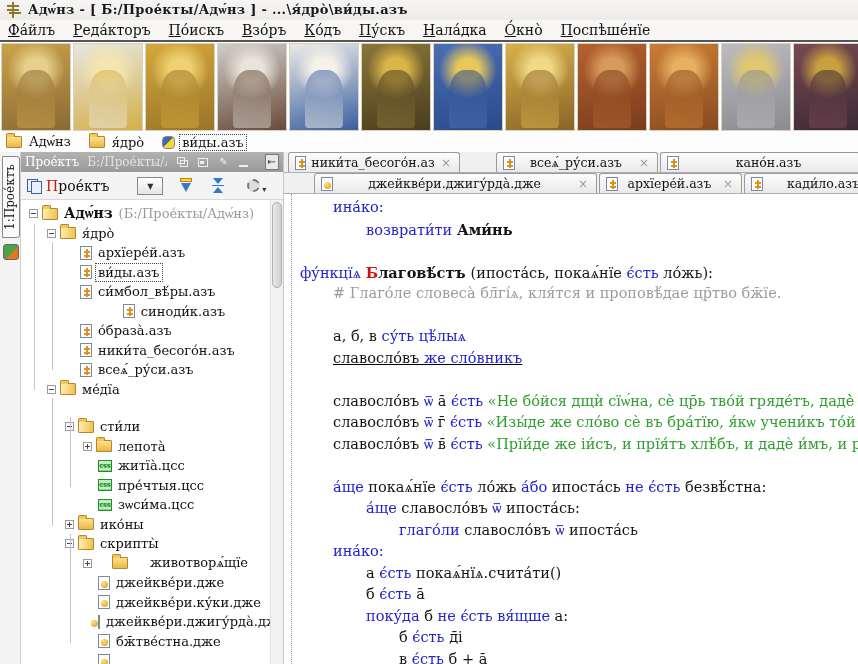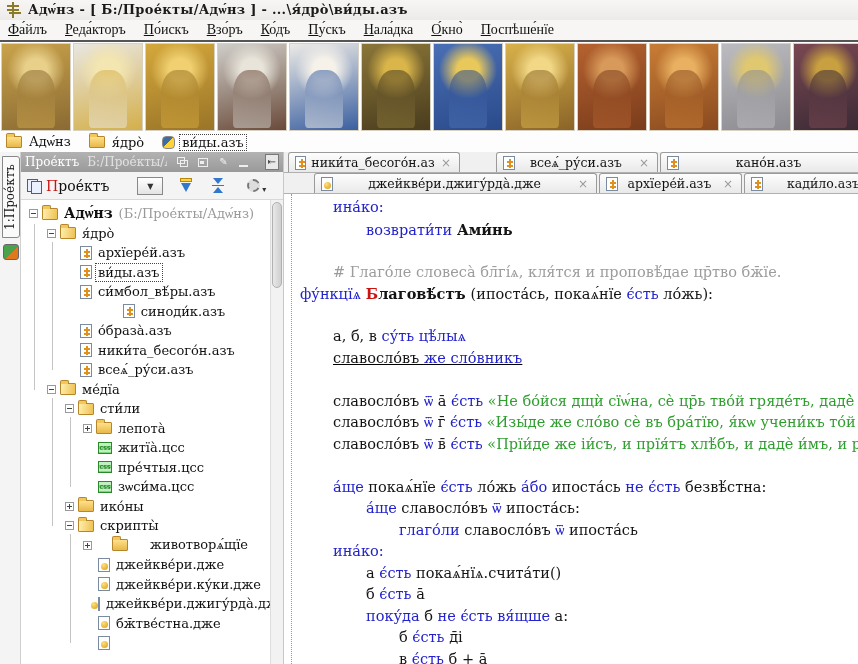--- a/index.html
+++ b/index.html
@@ -12,21 +12,21 @@
               display:flex; align-items:center; padding-left:6px; }
   #cross-icon { width:14px; height:16px; position:relative; margin-right:8px; }
   #cross-icon::before { content:""; position:absolute; left:6px; top:0; width:2px; height:16px; background:#8a7a2a; }
   #cross-icon::after  { content:""; position:absolute; left:1px; top:3px; width:12px; height:2px; background:#8a7a2a;
                         box-shadow:0 4px 0 #8a7a2a, 2px 7px 0 #8a7a2a; }
   #window-title { font-size:13px; font-weight:bold; color:#1a1a1a; letter-spacing:.3px; }
 
   
   #menubar { height:22px; background:#f7f6f5; border-bottom:2px solid #555;
              display:flex; align-items:center; padding-left:8px; gap:18px; }
-  .menu-item { font-size:14px; color:#111; cursor:default; white-space:nowrap;font-family:Liberation Serif, serif; }
+  .menu-item { font-size:14px; color:#111; cursor:default; white-space:nowrap; }
   .menu-item .acc { text-decoration:underline; }
 
   
   #iconbar { height:90px; background:#fff; display:flex; gap:2px; padding:1px 0 1px 1px; }
   .relic-icon { width:70px; height:88px; position:relative; border:1px solid #d8d0c0; flex:0 0 auto; }
   .relic-halo { position:absolute; inset:0; }
   .relic-fig  { position:absolute; left:22%; top:30%; width:56%; height:68%;
                 border-radius:40% 40% 8% 8%; opacity:.55; }
 
   
@@ -320,21 +320,21 @@
           <div class="tree-row cs" style="padding-left: 44px;">
             <span class="exp-space"></span>
             <span class="icn-az"></span>
             <span class="lbl">всеѧ́_ру́си.азъ</span>
           </div>
           <div class="tree-row cs" style="padding-left: 26px;">
             <span class="expander"></span>
             <span class="icn-folder open"></span>
             <span class="lbl">ме́дїа</span>
           </div>
-          <div class="tree-row cs" style="padding-left: 44px;">
+          <div class="tree-row cs" style="padding-left: 44px; margin-top: 18px;">
             <span class="expander"></span>
             <span class="icn-folder open"></span>
             <span class="lbl">сти́ли</span>
           </div>
           <div class="tree-row cs" style="padding-left: 62px;">
             <span class="expander plus"></span>
             <span class="icn-folder"></span>
             <span class="lbl">лепота̀</span>
           </div>
           <div class="tree-row cs" style="padding-left: 62px;">
@@ -435,22 +435,22 @@
         </div>
         <div class="etab cs" style="margin-left: 2px; width: 142px;">
           <span class="icn-az"></span>
           <span class="tlbl">кади́ло.азъ</span>
         </div>
       </div>
     <div id="code">
         <div class="cline cs" style="padding-left: 41px;"><span class="c-kw">ина́ко:</span></div>
         <div class="cline cs" style="padding-left: 74px;"><span class="c-kw">возврати́ти </span><span class="c-plb">Ами́нь</span></div>
         <div class="cline cs" style="padding-left: 8px;"></div>
+        <div class="cline cs" style="padding-left: 8px;"><span class="c-kw">фу́нкцїѧ </span><span class="c-fnr">Б</span><span class="c-plb">лаговѣ́стъ </span><span class="c-pl">(ипоста́сь, покаѧ́нїе </span><span class="c-kw">є́сть</span><span class="c-pl"> ло́жь):</span></div>
         <div class="cline cs" style="padding-left: 41px;"><span class="c-com"># Глаго́ле словеса̀ бл̄гі́ѧ, кля́тся и проповѣ́дае цр̄тво бж̄їе.</span></div>
-        <div class="cline cs" style="padding-left: 8px;"><span class="c-kw">фу́нкцїѧ </span><span class="c-fnr">Б</span><span class="c-plb">лаговѣ́стъ </span><span class="c-pl">(ипоста́сь, покаѧ́нїе </span><span class="c-kw">є́сть</span><span class="c-pl"> ло́жь):</span></div>
         <div class="cline cs" style="padding-left: 8px;"></div>
         <div class="cline cs" style="padding-left: 41px;"><span class="c-pl">а, б, в </span><span class="c-kw">су́ть цѣ́лыѧ</span></div>
         <div class="cline cs" style="padding-left: 41px; text-decoration: underline;"><span class="c-pl">славосло́въ </span><span class="c-kw">же сло́вникъ</span></div>
         <div class="cline cs" style="padding-left: 8px;"></div>
         <div class="cline cs" style="padding-left: 41px;"><span class="c-pl">славосло́въ </span><span class="c-kw">ѿ</span><span class="c-pl"> а̄ </span><span class="c-kw">є́сть</span><span class="c-str"> «Не бо́йся дщѝ сїѡ́на, сѐ цр̄ь тво́й гряде́тъ, дадѐ̀</span></div>
         <div class="cline cs" style="padding-left: 41px;"><span class="c-pl">славосло́въ </span><span class="c-kw">ѿ</span><span class="c-pl"> г̄ </span><span class="c-kw">є́сть</span><span class="c-str"> «Изы́де же сло́во сѐ въ бра́тїю, я́кѡ учени́къ то́й</span></div>
         <div class="cline cs" style="padding-left: 41px;"><span class="c-pl">славосло́въ </span><span class="c-kw">ѿ</span><span class="c-pl"> в̄ </span><span class="c-kw">є́сть</span><span class="c-str"> «Прїи́де же іи́съ, и прїя́тъ хлѣ́бъ, и дадѐ и́мъ, и р</span></div>
         <div class="cline cs" style="padding-left: 8px;"></div>
         <div class="cline cs" style="padding-left: 41px;"><span class="c-kw">а́ще</span><span class="c-pl"> покаѧ́нїе </span><span class="c-kw">є́сть</span><span class="c-pl"> ло́жь </span><span class="c-kw">а́бо</span><span class="c-pl"> ипоста́сь </span><span class="c-kw">не є́сть</span><span class="c-pl"> безвѣ́стна:</span></div>
         <div class="cline cs" style="padding-left: 74px;"><span class="c-kw">а́ще</span><span class="c-pl"> славосло́въ </span><span class="c-kw">ѿ</span><span class="c-pl"> ипоста́сь:</span></div>

